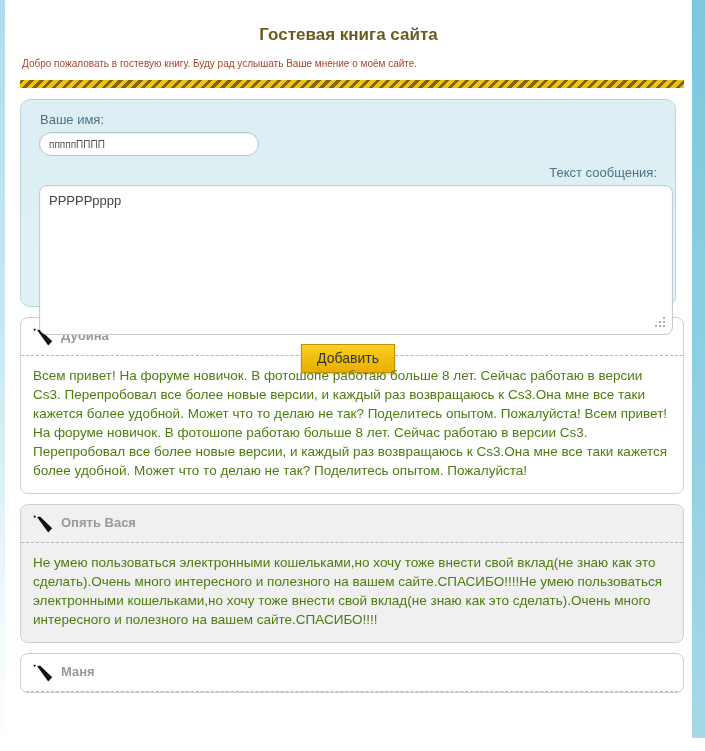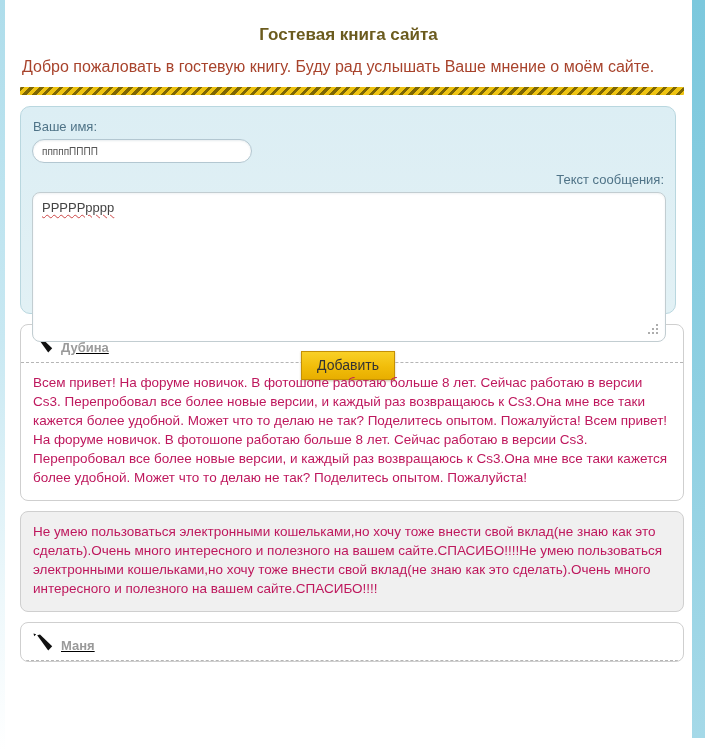--- a/index.html
+++ b/index.html
@@ -37,38 +37,38 @@
   }
 
   .page-title {
     margin-top:15px;
     text-align:center;
     font-size:17px; font-weight:bold;
     color:#6b5b1e;
   }
   .welcome {
     margin:13px 0 0 17px;
-    font-size:16px;
+    font-size:10px;
     color:#a8432c;
   }
   .stripe-divider {
     margin:11px 0 0 15px;
     width:664px; height:8px;
     background:repeating-linear-gradient(135deg, #7d6603 0 3px, #eec311 3px 7px);
     border-radius:1px;
   }
 
   
   .form-panel {
     margin:11px 0 0 15px;
     width:656px; height:208px;
     background:linear-gradient(180deg,#dceef4 0%,#e2f1f5 100%);
     border:1px solid #b9d7df;
     border-radius:10px;
-    padding:10px 11px;
+    padding:10px 18px;
   }
   .field-label {
     font-size:13px; color:#4f7387;
     margin:2px 0 5px 1px;
   }
   .name-input {
     display:block;
     width:220px; height:24px;
     border:1px solid #b3c7d1;
     border-radius:12px;
@@ -84,21 +84,20 @@
     position:relative;
     width:634px; height:150px;
     border:1px solid #c2cdd1;
     border-radius:8px;
     background:#ffffff;
     padding:7px 9px;
     font-size:13px; color:#444444;
     box-shadow:inset 0 1px 2px rgba(120,150,160,.12);
   }
   .misspelled {
-    text-decoration:underline;
     text-decoration-style:wavy;
     text-decoration-color:#cc4444;
     text-decoration-thickness:1px;
     text-underline-offset:2px;
     margin-top:44px;
   }
   .resize-grip { position:absolute; right:6px; bottom:6px; width:12px; height:12px; opacity:.8; }
   .submit-row { text-align:center; margin-top:9px; }
   .submit-btn {
     display:inline-block;
@@ -116,32 +115,31 @@
   .entry {
     margin:10px 0 0 15px;
     width:664px;
     background:#ffffff;
     border:1px solid #cfcfcf;
     border-radius:8px;
     overflow:hidden;
   }
   .entry.alt { background:#f0f0f0; }
   .entry-header {
-    display:flex; align-items:flex-end;
+    display:flex; align-items:flex-start;
     padding:10px 12px 7px 12px;
     border-bottom:1px dashed #b5b5b5;
-    text-decoration:underline;
   }
   .pen-icon { width:20px; height:20px; margin-right:8px; flex:0 0 auto; }
   .entry-author {
     font-size:13px; font-weight:bold; color:#9a9a9a;
   }
   .entry-body {
     padding:10px 12px 13px 12px;
-    font-size:13.5px; color:#be185d;
+    font-size:13.5px; color:#4d7c0f;
     line-height:19px;
   }
   .entry-1 { margin-top:10px; }
 </style>
 </head>
 <body>
 
 <div class="bg-left"></div>
 <div class="bg-right"></div>
 <div class="water-band"></div>
@@ -179,20 +177,27 @@
       <svg class="pen-icon" viewBox="0 0 20 20">
         <polygon points="0.5,0.5 3.2,1.2 1.2,3.2" fill="#111"></polygon>
         <polygon points="4.2,2.2 7.0,1.4 19.2,13.2 15.2,17.6" fill="#111"></polygon>
       </svg>
       <span class="entry-author">Дубина</span>
     </div>
     <div class="entry-body">Всем привет! На форуме новичок. В фотошопе работаю больше 8 лет. Сейчас работаю в версии Cs3. Перепробовал все более новые версии, и каждый раз возвращаюсь к Cs3.Она мне все таки кажется более удобной. Может что то делаю не так? Поделитесь опытом. Пожалуйста! Всем привет! На форуме новичок. В фотошопе работаю больше 8 лет. Сейчас работаю в версии Cs3. Перепробовал все более новые версии, и каждый раз возвращаюсь к Cs3.Она мне все таки кажется более удобной. Может что то делаю не так? Поделитесь опытом. Пожалуйста!</div>
   </div>
 
   <div class="entry alt">
+    <div class="entry-header">
+      <svg class="pen-icon" viewBox="0 0 20 20">
+        <polygon points="0.5,0.5 3.2,1.2 1.2,3.2" fill="#111"></polygon>
+        <polygon points="4.2,2.2 7.0,1.4 19.2,13.2 15.2,17.6" fill="#111"></polygon>
+      </svg>
+      <span class="entry-author">Опять Вася</span>
+    </div>
     <div class="entry-body">Не умею пользоваться электронными кошельками,но хочу тоже внести свой вклад(не знаю как это сделать).Очень много интересного и полезного на вашем сайте.СПАСИБО!!!!Не умею пользоваться электронными кошельками,но хочу тоже внести свой вклад(не знаю как это сделать).Очень много интересного и полезного на вашем сайте.СПАСИБО!!!!</div>
   </div>
 
   <div class="entry">
     <div class="entry-header">
       <svg class="pen-icon" viewBox="0 0 20 20">
         <polygon points="0.5,0.5 3.2,1.2 1.2,3.2" fill="#111"></polygon>
         <polygon points="4.2,2.2 7.0,1.4 19.2,13.2 15.2,17.6" fill="#111"></polygon>
       </svg>
       <span class="entry-author">Маня</span>

